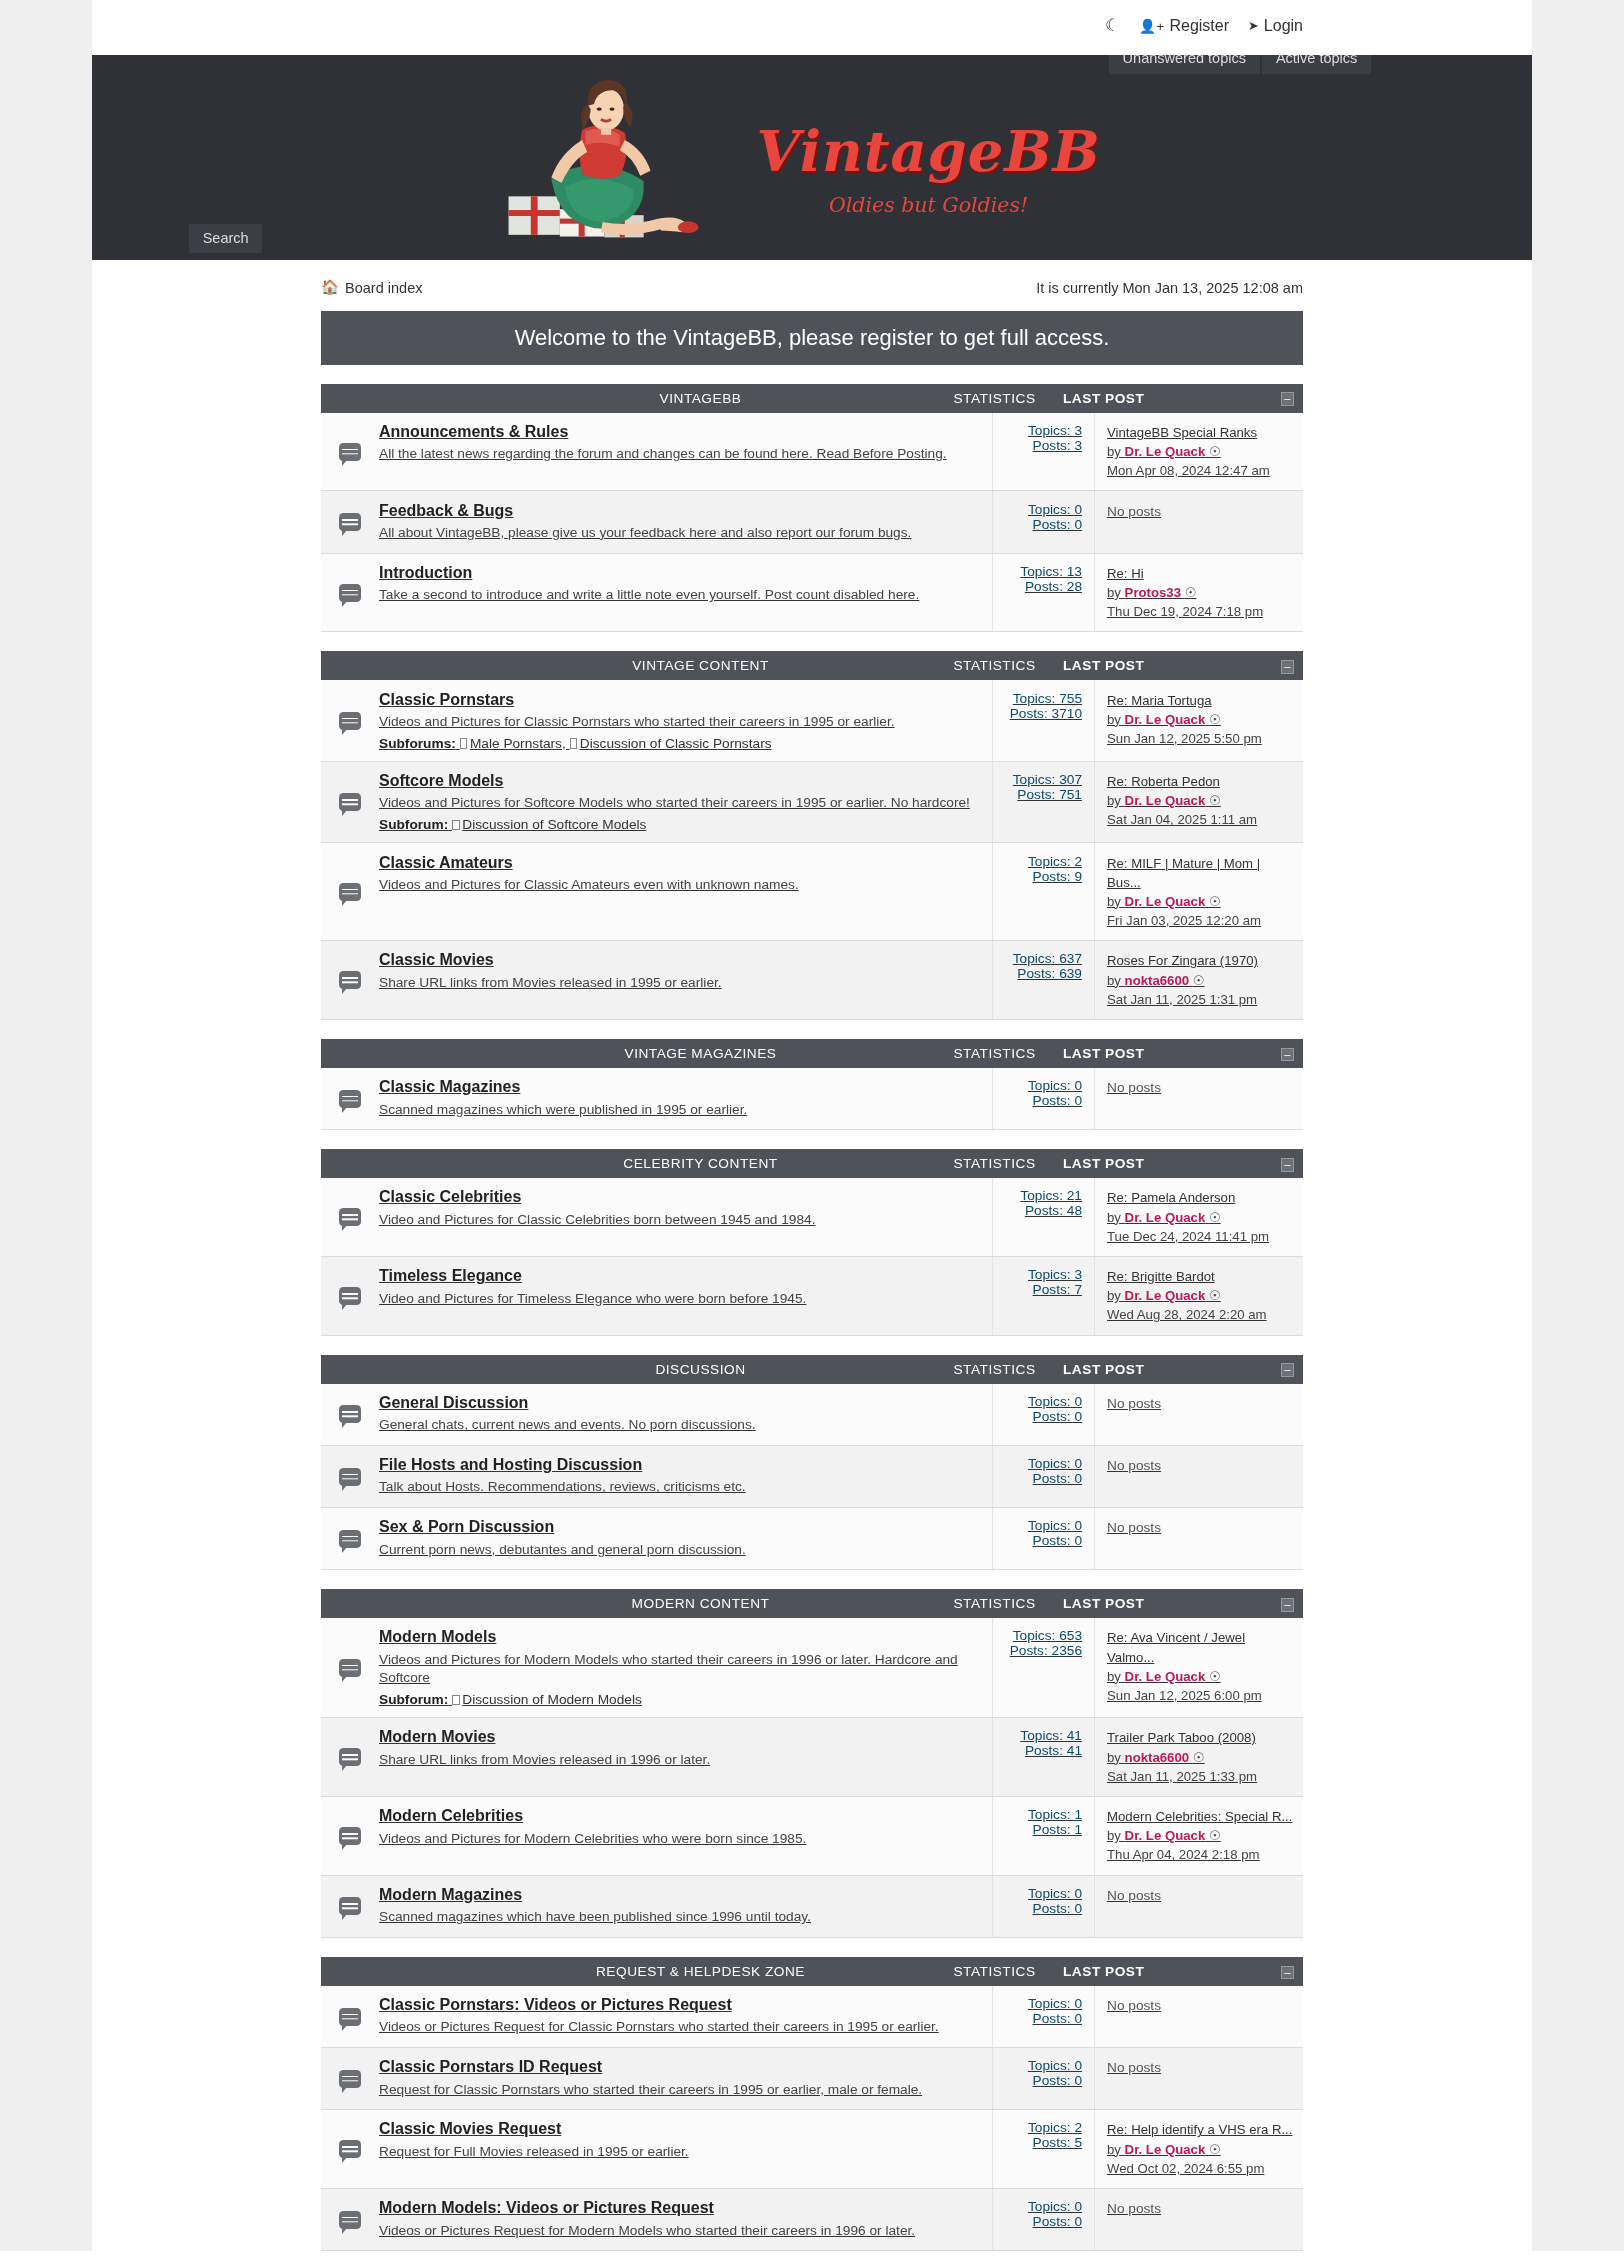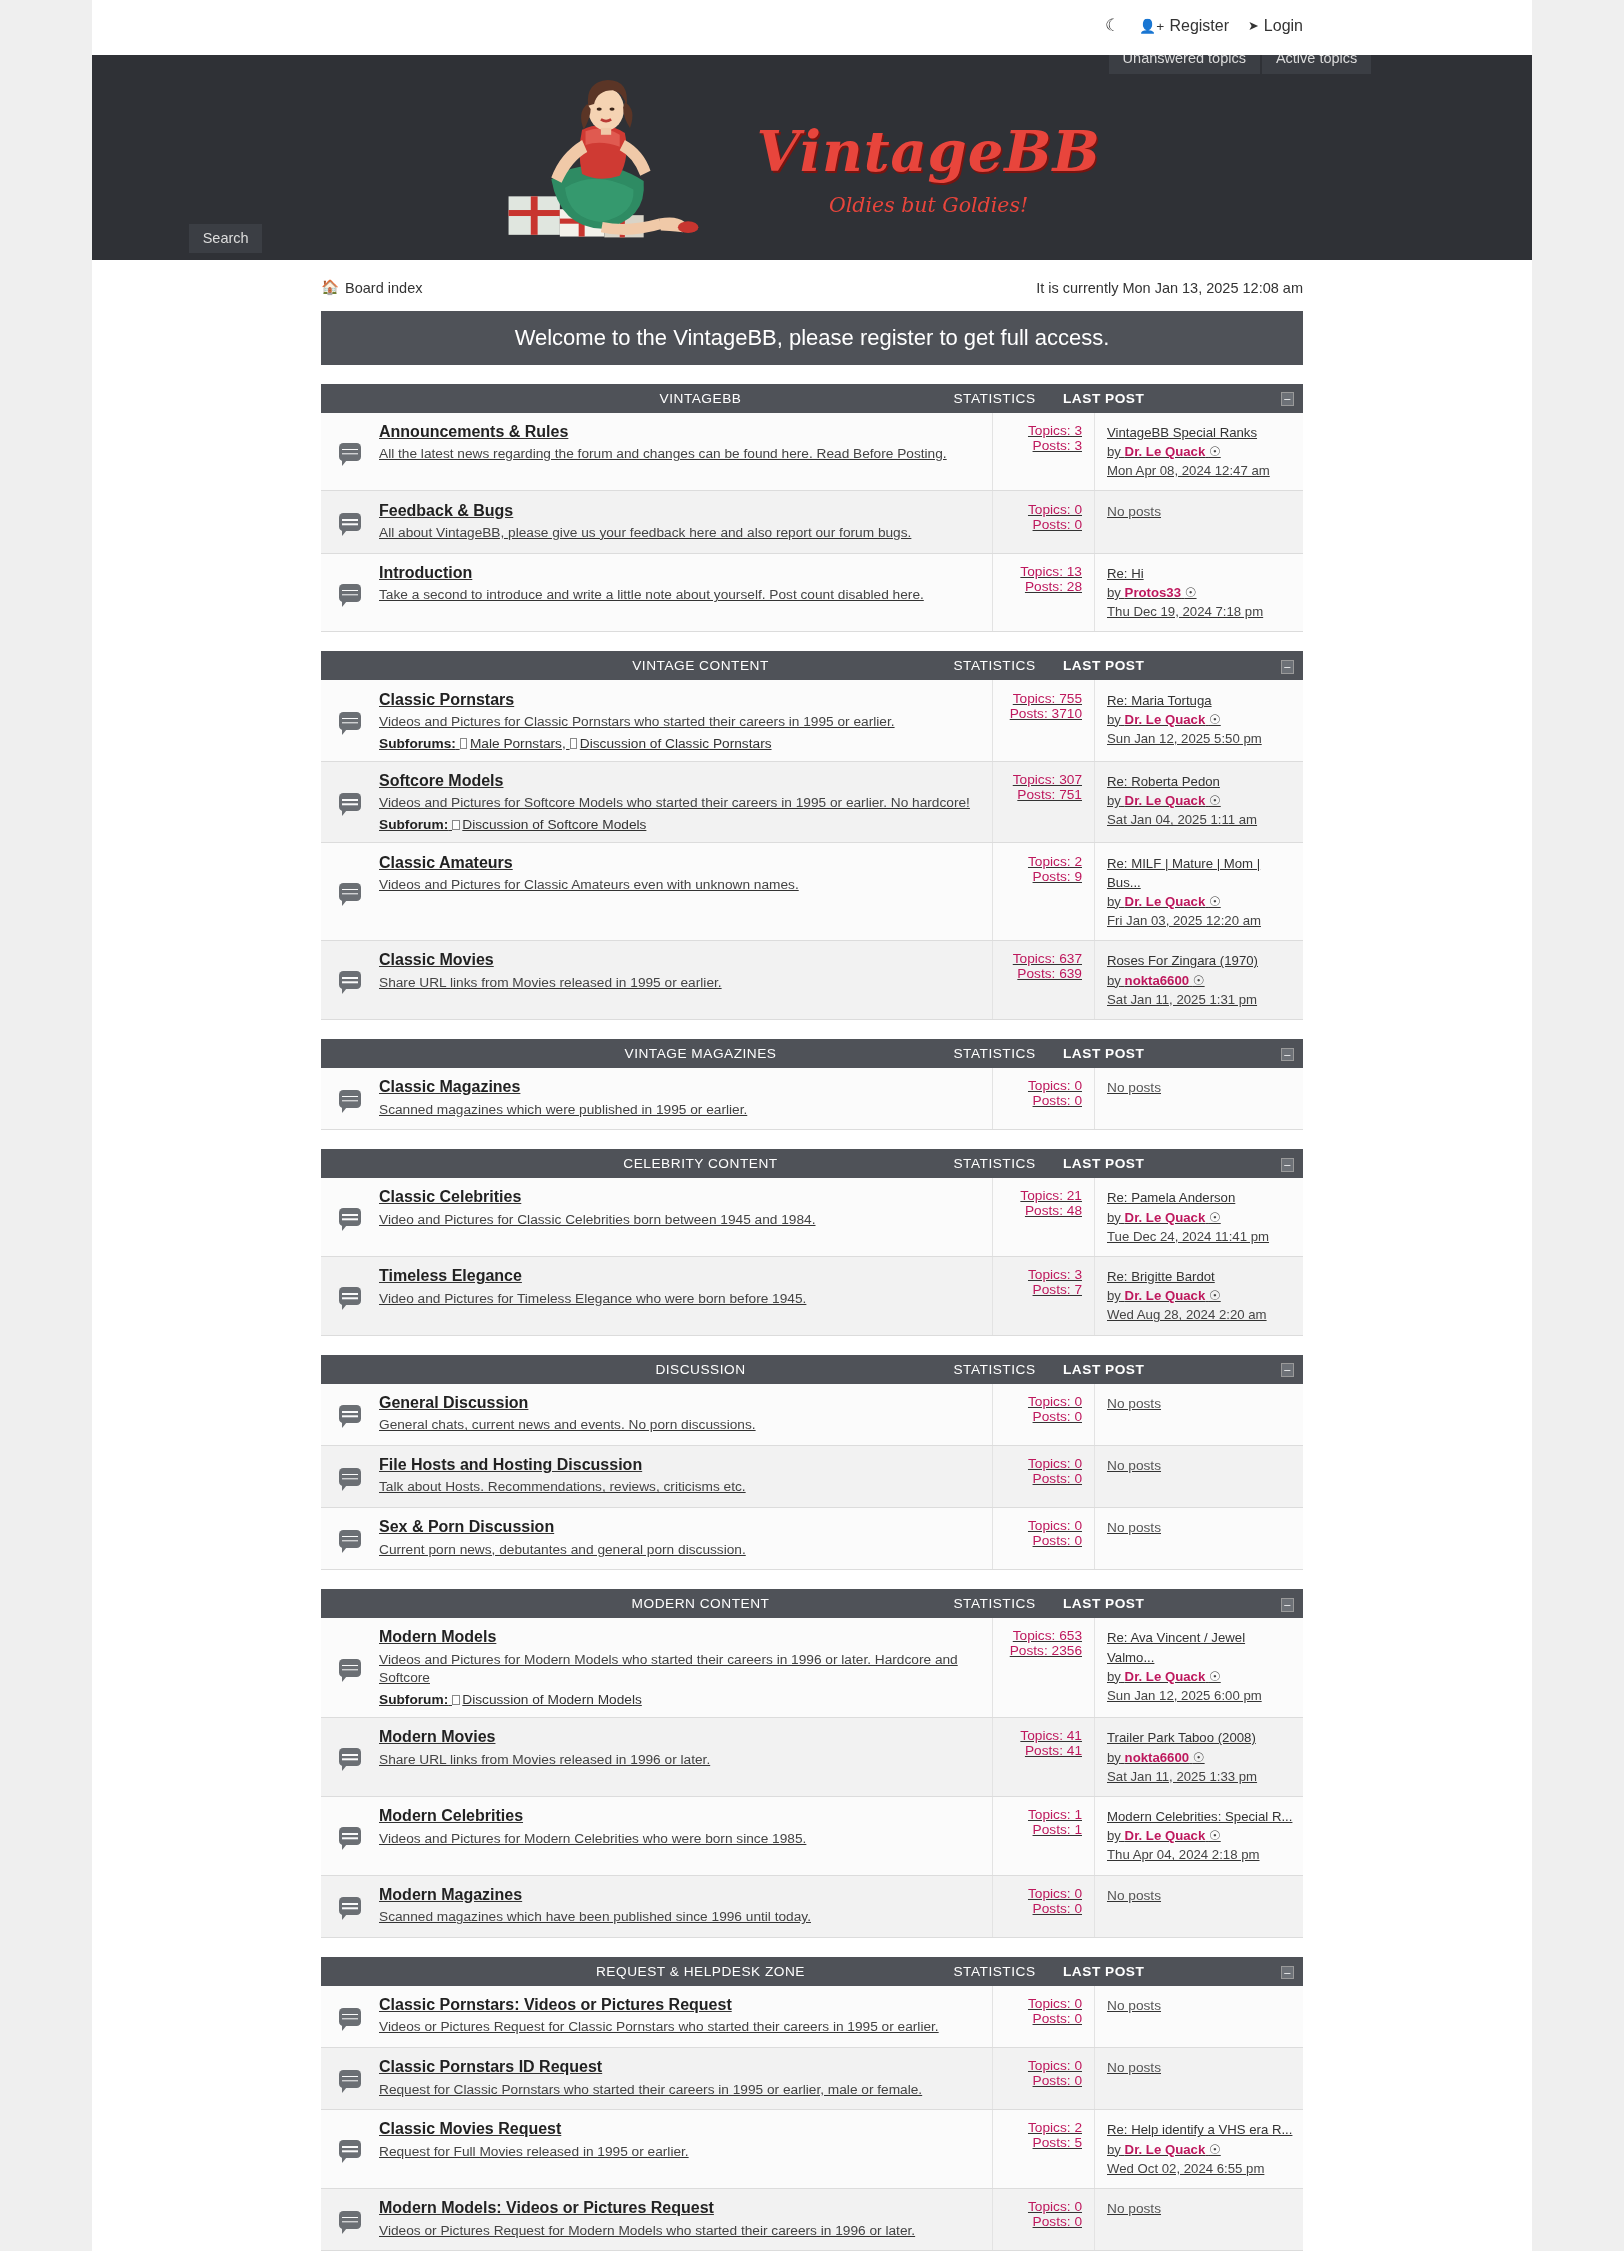--- a/index.html
+++ b/index.html
@@ -172,21 +172,21 @@
     border:0.9px solid #888;
     background:#fff;
     vertical-align:-0.9px;
     margin-right:2.6px;
   }
   .fr-stats {
     width:102px;
     padding:10.2px 12px 10.2px 0;
     text-align:right;
     font-size:13.7px;
-    color:#be185d;
+    color:#0c4a6e;
     border-left:0.9px solid #e3e3e3;
   }
   .fr-last {
     width:209px;
     padding:10.2px 8.5px 10.2px 12px;
     font-size:13.2px;
     color:#444;
     border-left:0.9px solid #e3e3e3;
     line-height:1.45;
   }
@@ -336,21 +336,21 @@
               <div>Posts: 0</div>
             </div>
             <div class="fr-last"><span class="noposts">No posts</span></div>
           </div>
           <div class="forumrow">
             <div class="fr-icon">
               <span class="bubble">
                 <i></i>
               </span>
             </div>
-            <div class="fr-main"><a class="fr-title" href="#">Introduction</a><div class="fr-desc">Take a second to introduce and write a little note about yourself. Post count disabled here.</div></div>
+            <div class="fr-main"><a class="fr-title" href="#">Introduction</a><div class="fr-desc">Take a second to introduce and write a little note even yourself. Post count disabled here.</div></div>
             <div class="fr-stats">
               <div>Topics: 13</div>
               <div>Posts: 28</div>
             </div>
             <div class="fr-last">
               <div><a class="subject" href="#">Re: Hi</a></div>
               <div><span>by</span> <a class="user" href="#">Protos33</a> <span>☉</span></div>
               <div>Thu Dec 19, 2024 7:18 pm</div>
             </div>
           </div>

